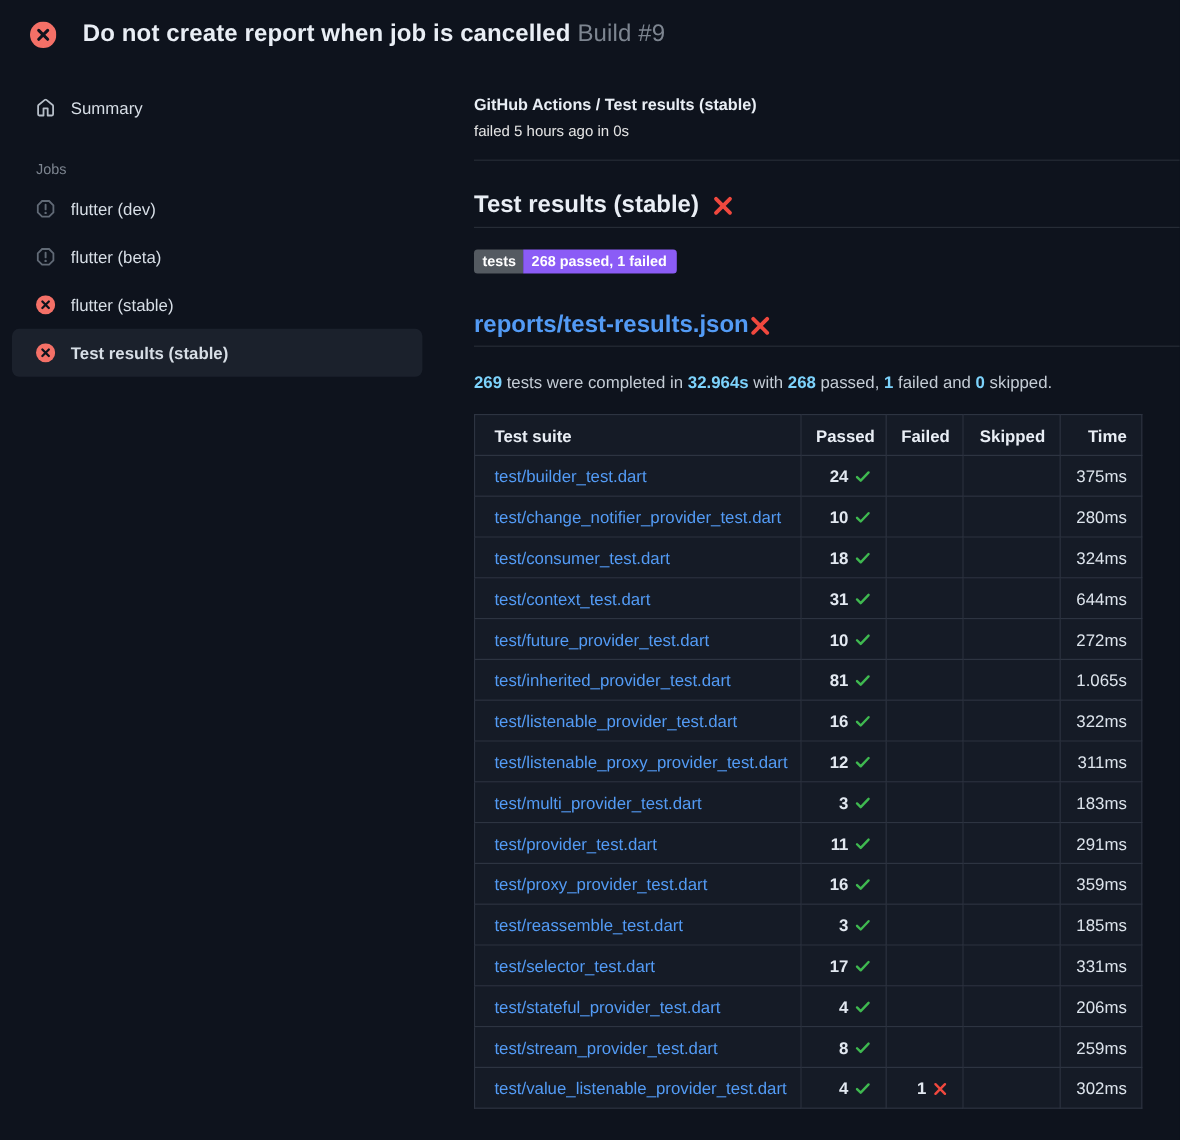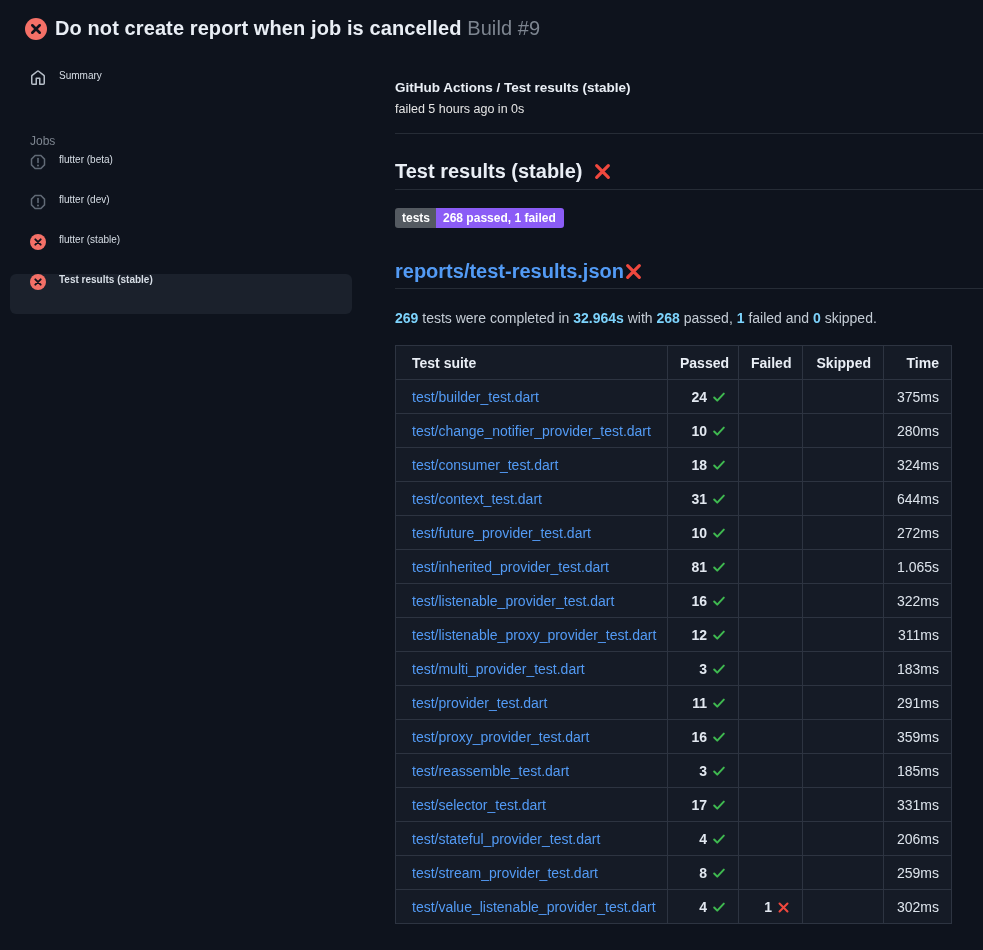--- a/index.html
+++ b/index.html
@@ -6,39 +6,39 @@
   html,body { margin:0; padding:0; }
   body {
     width: 983px; height: 950px;
     background: #0e131d;
     color: #cdd5dd;
     font-family: "Liberation Sans", "DejaVu Sans", sans-serif;
     overflow: hidden;
   }
   
   .page-header {
-    display: flex; align-items: center; gap: 8px;
+    display: flex; align-items: center; gap: 22px;
     padding: 17px 0 0 25px;
   }
   .page-header h1 {
     margin: 0; font-size: 20px; font-weight: 700; color: #e9eef5;
     letter-spacing: .1px;
   }
   .build-num { color: #7d8590; font-weight: 400; }
 
   
   .layout { display: flex; align-items: flex-start; }
   aside {
     width: 380px; flex-shrink: 0;
     padding: 30px 28px 0 10px;
   }
   .side-item {
-    display: flex; gap: 13px;
+    display: flex; align-items: center; gap: 13px;
     height: 40px; padding: 0 20px; border-radius: 6px;
-    font-size: 10px; color: #d7dee6; cursor: pointer;
+    font-size: 14px; color: #d7dee6; cursor: pointer;
   }
   .side-item.selected { background: #1b212c; font-weight: 700; }
   .jobs-label { color: #7d8590; font-size: 12px; margin: 24px 0 6px 20px; }
   .side-item svg { flex-shrink: 0; }
 
   main { flex: 1; padding: 40px 0 0 15px; }
   .breadcrumb { font-weight: 700; font-size: 13.5px; color: #e9eef5; }
   .status-line { font-size: 12.5px; color: #e5e5e5; margin-top: 7px; }
   .divider { border: none; border-top: 1px solid #262c36; margin: 17px 0 0 0; }
 
@@ -104,29 +104,29 @@
       <span>Summary</span>
     </div>
     <div class="jobs-label">Jobs</div>
     <div>
         <div class="side-item">
           <svg width="16" height="16" viewBox="0 0 16 16">
             <polygon points="5.1,1.5 10.9,1.5 14.5,5.1 14.5,10.9 10.9,14.5 5.1,14.5 1.5,10.9 1.5,5.1" fill="none" stroke="#616a76" stroke-width="1.5"></polygon>
             <path d="M8 4.6 v3.9" stroke="#616a76" stroke-width="1.6" stroke-linecap="round"></path>
             <circle cx="8" cy="11.4" r="1" fill="#616a76"></circle>
           </svg>
-          <span>flutter (beta)</span>
+          <span>flutter (dev)</span>
         </div>
         <div class="side-item">
           <svg width="16" height="16" viewBox="0 0 16 16">
             <polygon points="5.1,1.5 10.9,1.5 14.5,5.1 14.5,10.9 10.9,14.5 5.1,14.5 1.5,10.9 1.5,5.1" fill="none" stroke="#616a76" stroke-width="1.5"></polygon>
             <path d="M8 4.6 v3.9" stroke="#616a76" stroke-width="1.6" stroke-linecap="round"></path>
             <circle cx="8" cy="11.4" r="1" fill="#616a76"></circle>
           </svg>
-          <span>flutter (dev)</span>
+          <span>flutter (beta)</span>
         </div>
         <div class="side-item">
           <svg width="16" height="16" viewBox="0 0 16 16">
             <circle cx="8" cy="8" r="8" fill="#f47067"></circle>
             <path d="M5.3 5.3 L10.7 10.7 M10.7 5.3 L5.3 10.7" stroke="#0e131d" stroke-width="1.9" stroke-linecap="round" fill="none"></path>
           </svg>
           <span>flutter (stable)</span>
         </div>
         <div class="side-item selected">
           <svg width="16" height="16" viewBox="0 0 16 16">

